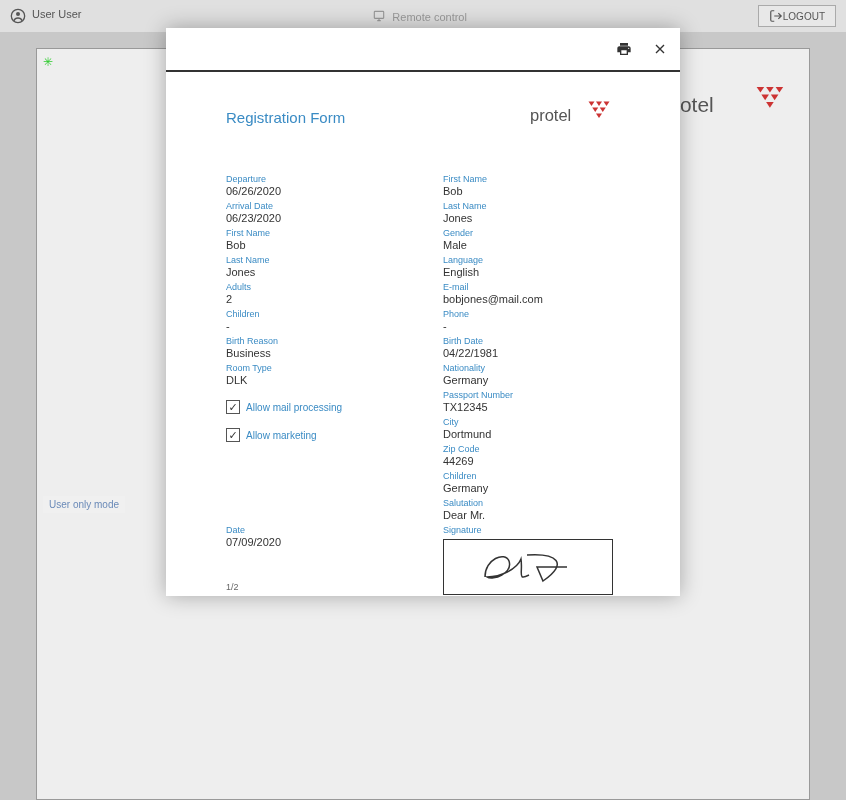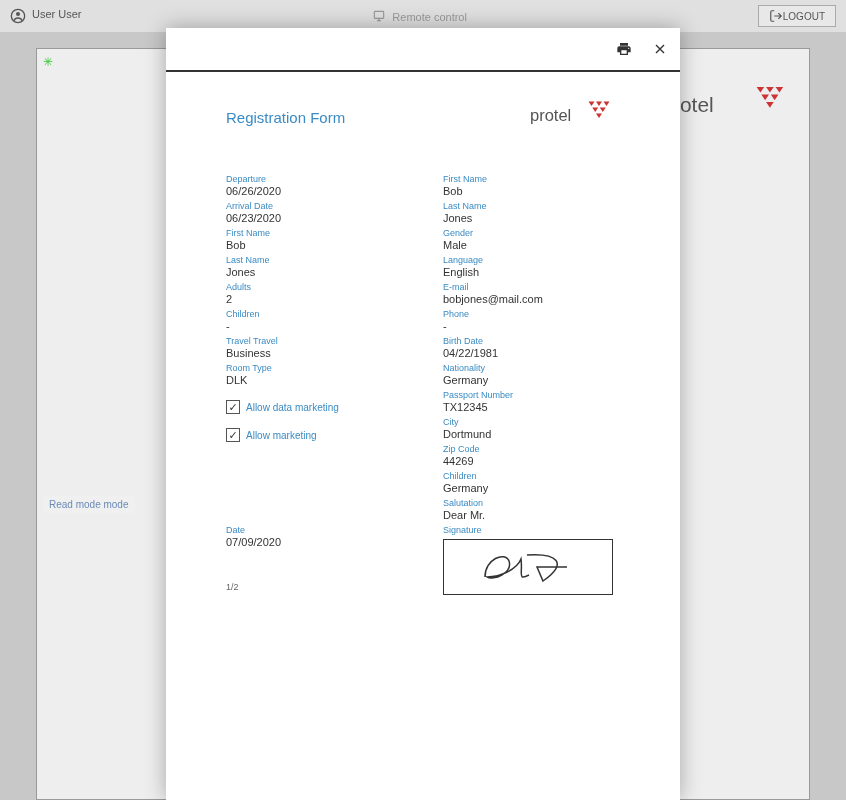--- a/index.html
+++ b/index.html
@@ -10,21 +10,21 @@
     .user-icon { width: 16px; height: 16px; }
     .center-section { display: flex; align-items: flex-end; gap: 6px; color: #999; }
     .logout-btn { display: flex; align-items: center; border: 1px solid #aaa; padding: 3px 10px; background: #e8e8e8; cursor: pointer; font-size: 10px; color: #555; }
     .logout-icon { width: 14px; height: 14px; }
 
     .bg-panel { position: absolute; top: 48px; left: 36px; right: 36px; bottom: 0; border: 1px solid #999; background: #eee; }
     .green-dot { position: absolute; top: 6px; left: 6px; width: 14px; height: 14px; color: #3c3; font-size: 12px; }
     .bg-logo { position: absolute; top: 36px; right: 22px; width: 114px; }
     .read-only { position: absolute; left: 6px; bottom: 286px; font-size: 10px; color: #6a8ab8; background: #f0f0f0; padding: 3px 6px; }
 
-    .modal { position: absolute; top: 28px; left: 166px; width: 514px; height: 772px; background: #fff; box-shadow: 0 0 20px rgba(0,0,0,0.3); }
+    .modal { position: absolute; top: 28px; left: 166px; width: 514px; height: 568px; background: #fff; box-shadow: 0 0 20px rgba(0,0,0,0.3); }
     .modal-header { height: 44px; border-bottom: 2px solid #333; display: flex; justify-content: flex-end; align-items: center; padding: 0 12px; gap: 20px; }
     .print-icon, .close-icon { width: 16px; height: 16px; cursor: pointer; color: #333; }
     
     .modal-body { padding: 28px 60px 20px 60px; }
     .form-header { display: flex; justify-content: space-between; align-items: center; margin-bottom: 40px; }
     .form-title { color: #3a8bc4; font-size: 15px; font-weight: normal; }
     .logo { width: 90px; text-align: center; }
 
     .form-columns { display: flex; gap: 40px; }
     .col { flex: 1; }
@@ -77,21 +77,21 @@
           <polygon points="88,2 96,2 92,8"></polygon>
           <polygon points="98,2 106,2 102,8"></polygon>
           <polygon points="108,2 116,2 112,8"></polygon>
           <polygon points="93,10 101,10 97,16"></polygon>
           <polygon points="103,10 111,10 107,16"></polygon>
           <polygon points="98,18 106,18 102,24"></polygon>
         </g>
         <text x="0" y="28" font-size="22" fill="#555" font-family="Arial">rotel</text>
       </svg>
   </div>
-  <div class="read-only">Read mode mode</div>
+  <div class="read-only">User only mode</div>
 </div>
 
 <div class="modal">
   <div class="modal-header">
     <svg class="print-icon" viewBox="0 0 24 24" fill="#333">
         <path d="M19 8H5c-1.66 0-3 1.34-3 3v6h4v4h12v-4h4v-6c0-1.66-1.34-3-3-3zm-3 11H8v-5h8v5zm3-7c-.55 0-1-.45-1-1s.45-1 1-1 1 .45 1 1-.45 1-1 1zm-1-9H6v4h12V3z"></path>
       </svg>
     <svg class="close-icon" viewBox="0 0 24 24" stroke="#333" stroke-width="2">
         <path d="M18 6L6 18M6 6l12 12"></path>
       </svg>
@@ -134,32 +134,32 @@
           </div>
           <div class="field">
             <span class="field-label">Adults</span>
             <span class="field-value">2</span>
           </div>
           <div class="field">
             <span class="field-label">Children</span>
             <span class="field-value">-</span>
           </div>
           <div class="field">
-            <span class="field-label">Travel Travel</span>
+            <span class="field-label">Birth Reason</span>
             <span class="field-value">Business</span>
           </div>
           <div class="field">
             <span class="field-label">Room Type</span>
             <span class="field-value">DLK</span>
           </div>
           <div class="check-row">
             <div class="check-box">
               <span class="check-mark">✓</span>
             </div>
-            <span class="check-label">Allow data marketing</span>
+            <span class="check-label">Allow mail processing</span>
           </div>
           <div class="check-row">
             <div class="check-box">
               <span class="check-mark">✓</span>
             </div>
             <span class="check-label">Allow marketing</span>
           </div>
         </div>
       <div class="col" id="right-col">
           <div class="field">

